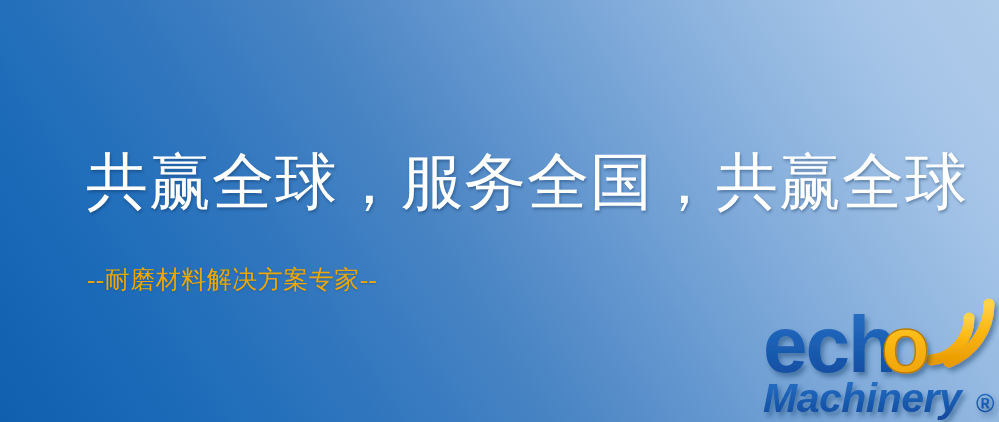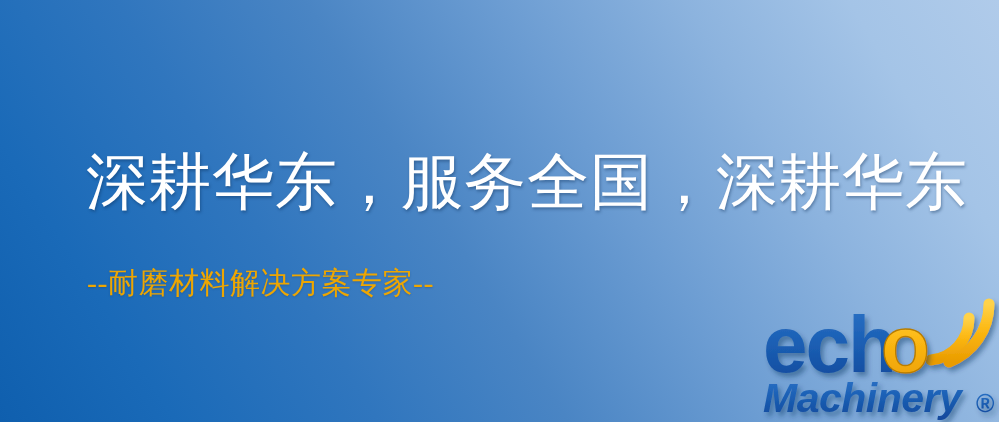--- a/index.html
+++ b/index.html
@@ -46,21 +46,21 @@
     text-shadow: 1px 2px 3px rgba(8, 40, 80, 0.38);
   }
 
   
   .subtitle {
     position: absolute;
     left: 87px;
     top: 265px;
     margin: 0;
     font-family: "Liberation Serif", "DejaVu Serif", serif;
-    font-size: 30px;
+    font-size: 25px;
     line-height: 1.2;
     font-weight: 400;
     color: #eda602;
     letter-spacing: 0.5px;
     white-space: nowrap;
     text-shadow: 0 1px 2px rgba(20, 60, 110, 0.30);
   }
 
   
   .logo {
@@ -75,21 +75,21 @@
     display: block;
     width: 100%;
     height: 100%;
   }
 </style>
 </head>
 <body>
 
 <div id="banner">
 
-  <h1 class="headline">深耕华东，服务全国，深耕华东</h1>
+  <h1 class="headline">共赢全球，服务全国，共赢全球</h1>
 
   <p class="subtitle">--耐磨材料解决方案专家--</p>
 
   <div class="logo">
     <svg viewBox="0 0 251 126" xmlns="http://www.w3.org/2000/svg" aria-hidden="true">
       <defs>
         <linearGradient id="blueFace" x1="0" y1="0" x2="0" y2="1">
           <stop offset="0%" stop-color="#2d74c8"></stop>
           <stop offset="48%" stop-color="#1b5fb4"></stop>
           <stop offset="100%" stop-color="#11479a"></stop>

